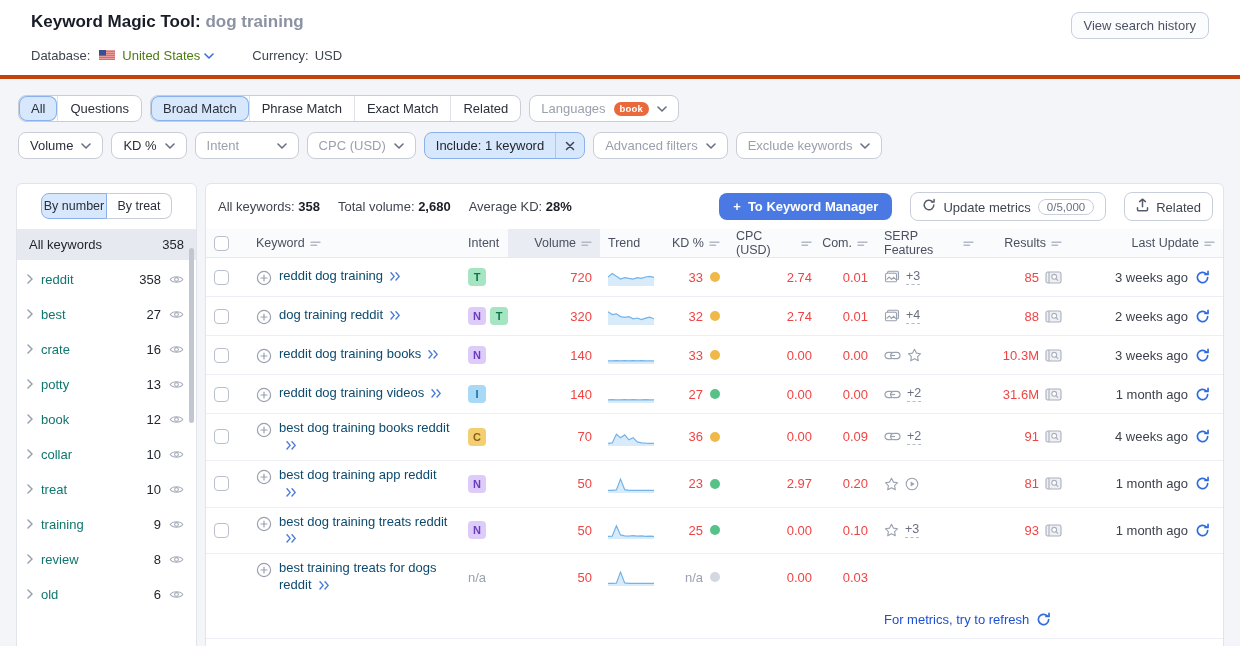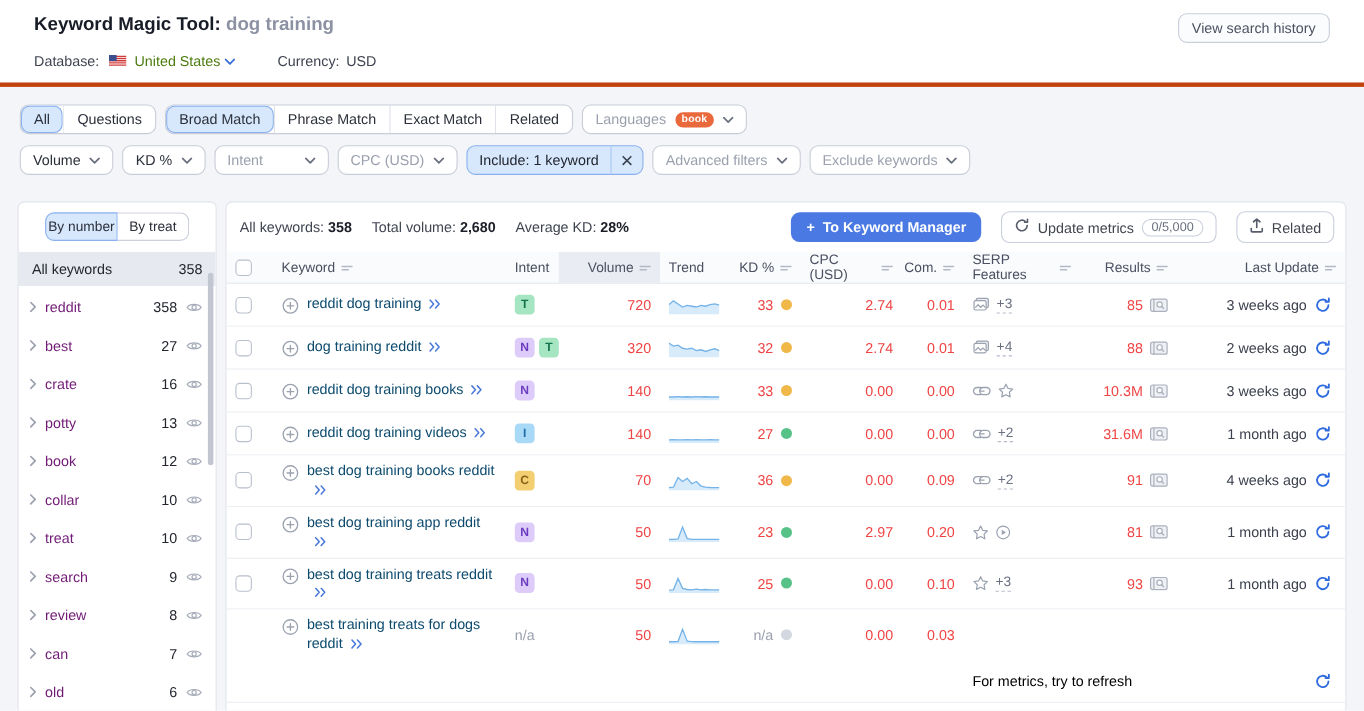--- a/index.html
+++ b/index.html
@@ -44,21 +44,21 @@
   
   .sidebar{width:181px;height:481px;position:relative;overflow:hidden;flex:none}
   .seg{display:flex;margin:9px 24px 10px}
   .seg-btn{flex:1;text-align:center;padding:5px 0;font-size:12.5px;border:1px solid #c8cdd8;background:#fff;color:#2b2f3a;cursor:pointer}
   .seg-btn:first-child{border-radius:8px 0 0 8px}
   .seg-btn:last-child{border-radius:0 8px 8px 0;border-left:none}
   .seg-btn.active{background:#d7e7fc;border-color:#8ab1ee}
   .side-head{display:flex;justify-content:space-between;align-items:center;background:#e6e9f0;padding:8px 12px;font-size:13px;color:#23262f}
   .side-list{padding-top:2px}
   .side-item{display:flex;align-items:center;gap:8px;padding:10px 12px 10px 10px;cursor:pointer}
-  .side-item .lbl{flex:1;color:#701a75}
+  .side-item .lbl{flex:1;color:#0f766e}
   .side-item .cnt{color:#23262f}
   .scroll-thumb{position:absolute;right:2px;top:64px;width:5px;height:175px;border-radius:3px;background:#c2c6d1}
 
   
   .table-panel{flex:1;overflow:hidden;height:481px;display:flex;flex-direction:column}
   .toolbar{display:flex;align-items:center;padding:8px 10px 8px 12px;gap:18px}
   .stat{white-space:nowrap;color:#3f4450}
   .stat b{color:#1c1f28}
   .toolbar .spacer{flex:1}
   .btn-blue{display:inline-flex;align-items:center;gap:7px;background:#4a79e3;color:#fff;border:none;border-radius:8px;
@@ -82,21 +82,21 @@
   .kw .dbl{margin-left:6px;display:inline-flex;vertical-align:-1px;cursor:pointer}
   .intent-badges{display:flex;gap:4px}
   .ib{width:18px;height:18px;border-radius:4px;display:flex;align-items:center;justify-content:center;
       font-size:11px;font-weight:bold}
   .na{color:#9aa0ad}
   .dot{width:10px;height:10px;border-radius:50%;flex:none;margin-left:7px}
   .serp-more{color:#6a7080;font-size:12.5px;border-bottom:1px dashed #b6bbc8;line-height:1.2;cursor:pointer}
   .serp-ics{display:flex;align-items:center;gap:6px}
   .results-td{gap:6px;color:#23262f}
   .last-td{gap:7px;color:#3c414d;padding-right:13px}
-  .note{grid-column:9/12;justify-content:space-between;color:#000000;gap:7px;padding-right:13px}
+  .note{grid-column:9/12;justify-content:flex-start;color:#1d4ed8;gap:7px;padding-right:13px}
   .num{color:#ef4444}
   .icon-btn{display:inline-flex;cursor:pointer}
 </style>
 </head>
 <body>
 
 <div class="app">
 
   <header class="topbar">
     <div class="title-row">
@@ -310,48 +310,35 @@
               <svg width="15" height="11" viewBox="0 0 15 11">
                 <path d="M1.2 5.5C3.6 1.9 11.4 1.9 13.8 5.5 11.4 9.1 3.6 9.1 1.2 5.5Z" fill="none" stroke="#a7adba" stroke-width="1.1"></path>
                 <circle cx="7.5" cy="5.5" r="1.9" fill="none" stroke="#a7adba" stroke-width="1.1"></circle>
               </svg>
             </span>
           </div>
           <div class="side-item">
             <span><svg width="6" height="10" viewBox="0 0 6 10">
                 <path d="M1 1l4 4-4 4" stroke="#9aa0ae" stroke-width="1.5" fill="none" stroke-linecap="round" stroke-linejoin="round"></path>
               </svg></span>
-            <span class="lbl">search</span>
+            <span class="lbl">training</span>
             <span class="cnt">9</span>
             <span class="icon-btn">
               <svg width="15" height="11" viewBox="0 0 15 11">
                 <path d="M1.2 5.5C3.6 1.9 11.4 1.9 13.8 5.5 11.4 9.1 3.6 9.1 1.2 5.5Z" fill="none" stroke="#a7adba" stroke-width="1.1"></path>
                 <circle cx="7.5" cy="5.5" r="1.9" fill="none" stroke="#a7adba" stroke-width="1.1"></circle>
               </svg>
             </span>
           </div>
           <div class="side-item">
             <span><svg width="6" height="10" viewBox="0 0 6 10">
                 <path d="M1 1l4 4-4 4" stroke="#9aa0ae" stroke-width="1.5" fill="none" stroke-linecap="round" stroke-linejoin="round"></path>
               </svg></span>
             <span class="lbl">review</span>
             <span class="cnt">8</span>
-            <span class="icon-btn">
-              <svg width="15" height="11" viewBox="0 0 15 11">
-                <path d="M1.2 5.5C3.6 1.9 11.4 1.9 13.8 5.5 11.4 9.1 3.6 9.1 1.2 5.5Z" fill="none" stroke="#a7adba" stroke-width="1.1"></path>
-                <circle cx="7.5" cy="5.5" r="1.9" fill="none" stroke="#a7adba" stroke-width="1.1"></circle>
-              </svg>
-            </span>
-          </div>
-          <div class="side-item">
-            <span><svg width="6" height="10" viewBox="0 0 6 10">
-                <path d="M1 1l4 4-4 4" stroke="#9aa0ae" stroke-width="1.5" fill="none" stroke-linecap="round" stroke-linejoin="round"></path>
-              </svg></span>
-            <span class="lbl">can</span>
-            <span class="cnt">7</span>
             <span class="icon-btn">
               <svg width="15" height="11" viewBox="0 0 15 11">
                 <path d="M1.2 5.5C3.6 1.9 11.4 1.9 13.8 5.5 11.4 9.1 3.6 9.1 1.2 5.5Z" fill="none" stroke="#a7adba" stroke-width="1.1"></path>
                 <circle cx="7.5" cy="5.5" r="1.9" fill="none" stroke="#a7adba" stroke-width="1.1"></circle>
               </svg>
             </span>
           </div>
           <div class="side-item">
             <span><svg width="6" height="10" viewBox="0 0 6 10">
                 <path d="M1 1l4 4-4 4" stroke="#9aa0ae" stroke-width="1.5" fill="none" stroke-linecap="round" stroke-linejoin="round"></path>

